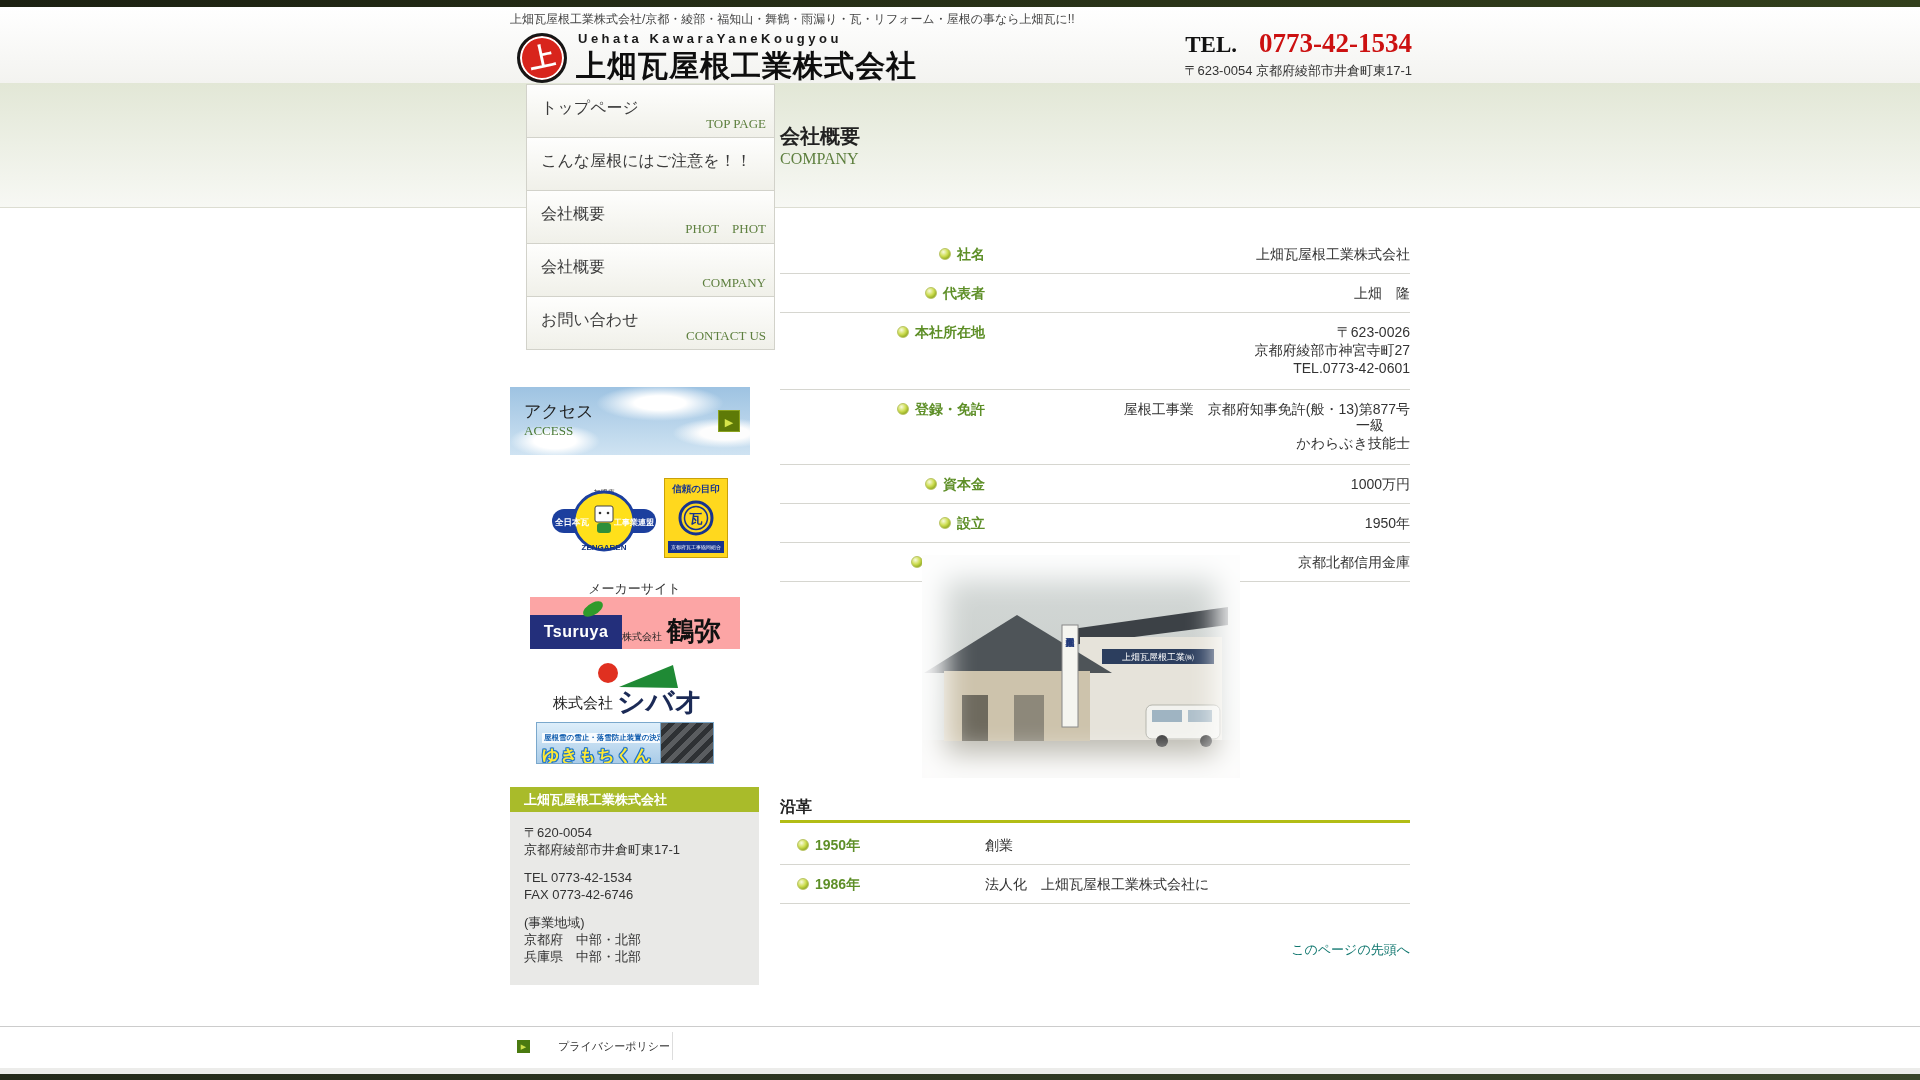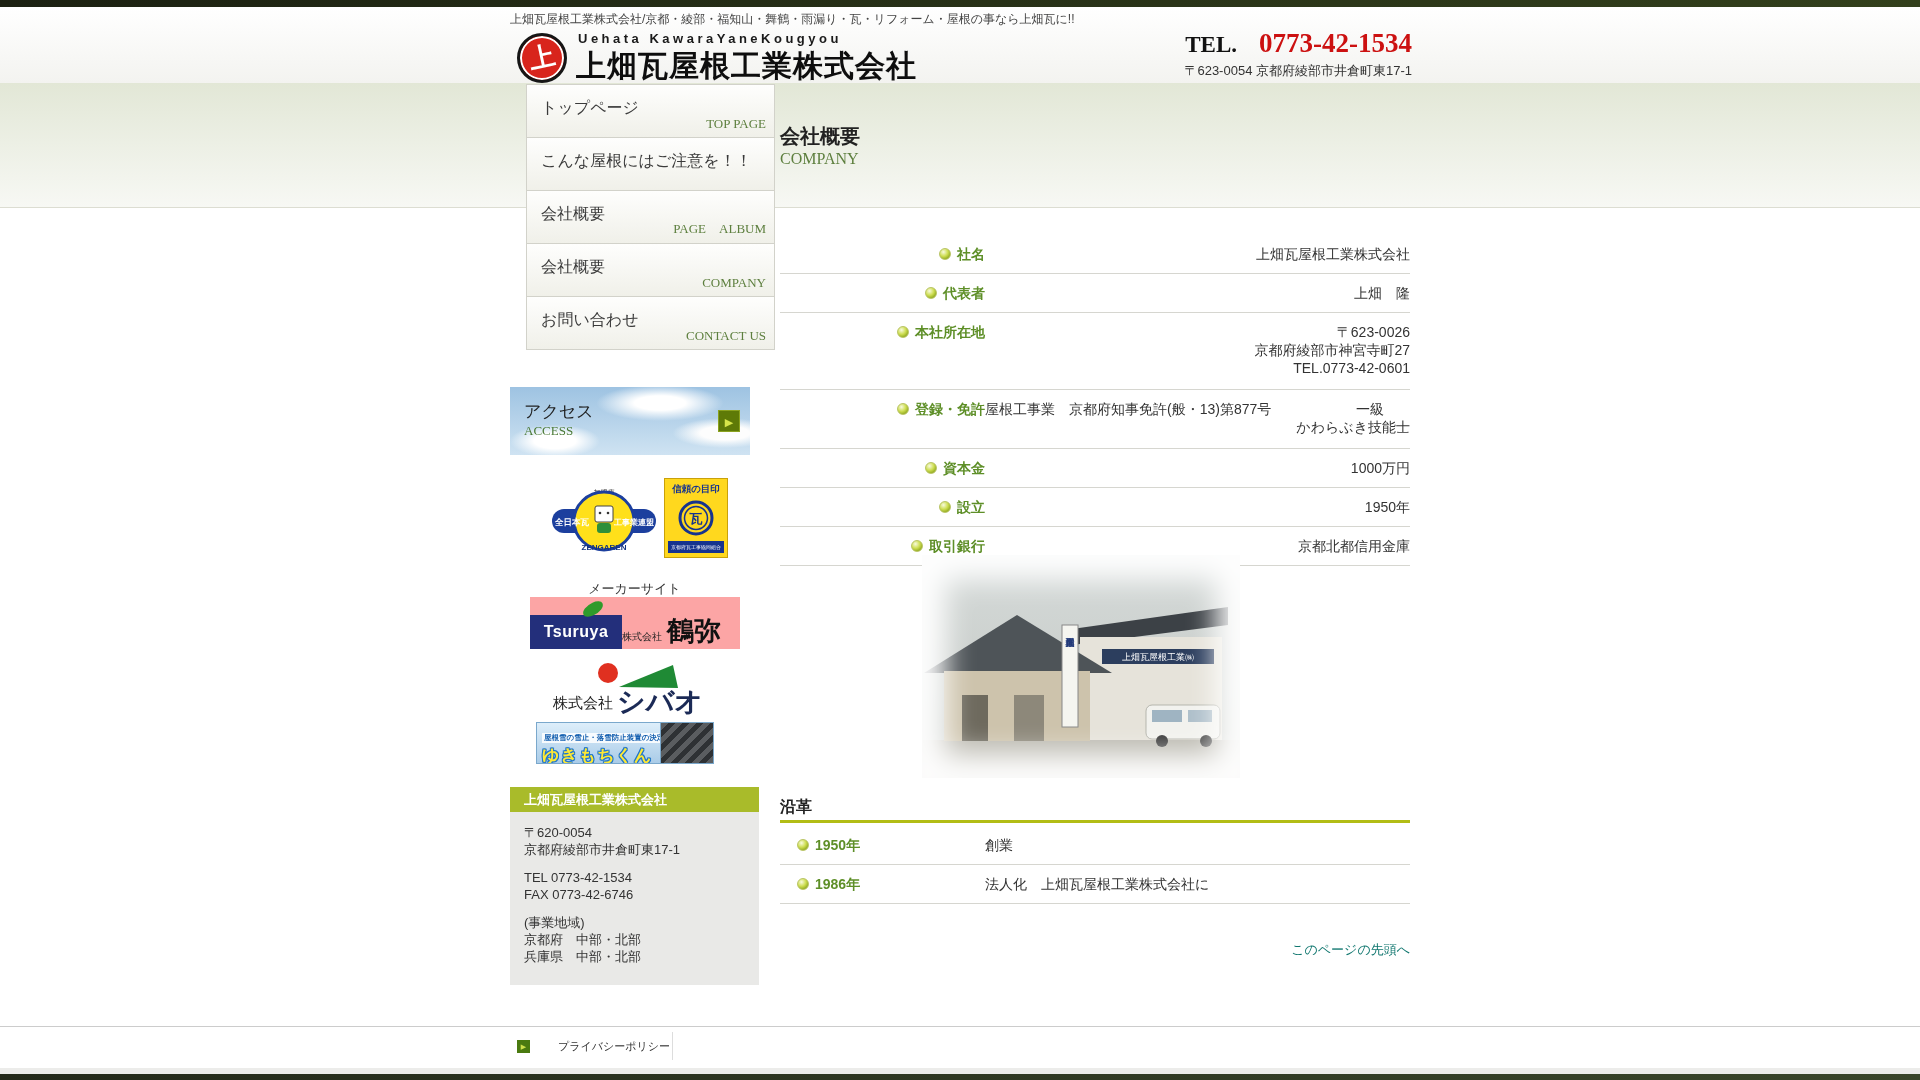--- a/index.html
+++ b/index.html
@@ -39,21 +39,21 @@
   .main{position:absolute;left:780px;top:83px;width:630px;}
   .page-title{position:absolute;left:0;top:40px;font-size:20px;font-weight:bold;color:#222;}
   .page-sub{position:absolute;left:0;top:67px;font-family:"Liberation Serif",serif;font-size:16px;color:#5d7f3e;}
 
   .c-table{position:absolute;left:0;top:152px;width:630px;text-align:right;}
   .c-row{display:flex;border-bottom:1px solid #d6d6d0;padding:11px 0 11px 17px;font-size:14px;line-height:16px;color:#333;}
   .c-label{width:188px;flex:none;color:#5e8f28;font-weight:bold;}
   .bullet{display:inline-block;width:12px;height:12px;border-radius:50%;margin-right:6px;vertical-align:-1px;background:radial-gradient(circle at 35% 30%,#f8fadf,#cede52 45%,#8fa81e 80%);border:1px solid #b9c464;box-sizing:border-box;}
   .c-value{flex:1;}
   .v-line{margin-bottom:2px;}
-  .v-split{display:flex;justify-content:space-between;}
+  .v-split{display:flex;justify-content:space-between;flex-direction:column;}
   .v-right{padding-right:26px;}
 
   .photo{position:absolute;left:142px;top:472px;width:318px;height:223px;}
   .photo::after{content:"";position:absolute;left:0;top:0;right:0;bottom:0;box-shadow:inset 0 0 28px 24px rgba(255,255,255,0.96);}
 
   .history-title{position:absolute;left:0;top:714px;font-size:16px;font-weight:bold;color:#222;}
   .history-line{position:absolute;left:0;top:737px;width:630px;height:3px;background:#b2bd16;}
   .h-table{position:absolute;left:0;top:743px;width:630px;}
   .back-top{position:absolute;right:0;top:858px;font-size:13px;color:#0f766e;cursor:pointer;}
 
@@ -126,21 +126,21 @@
     <div class="nav-item">
       <span class="nav-jp">トップページ</span>
       <span class="nav-en serif">TOP PAGE</span>
     </div>
     <div class="nav-item">
       <span class="nav-jp">こんな屋根にはご注意を！！</span>
       <span class="nav-en serif"></span>
     </div>
     <div class="nav-item">
       <span class="nav-jp">会社概要</span>
-      <span class="nav-en serif">PAGE　ALBUM</span>
+      <span class="nav-en serif">PHOT　PHOT</span>
     </div>
     <div class="nav-item">
       <span class="nav-jp">会社概要</span>
       <span class="nav-en serif">COMPANY</span>
     </div>
     <div class="nav-item">
       <span class="nav-jp">お問い合わせ</span>
       <span class="nav-en serif">CONTACT US</span>
     </div>
   </div>

